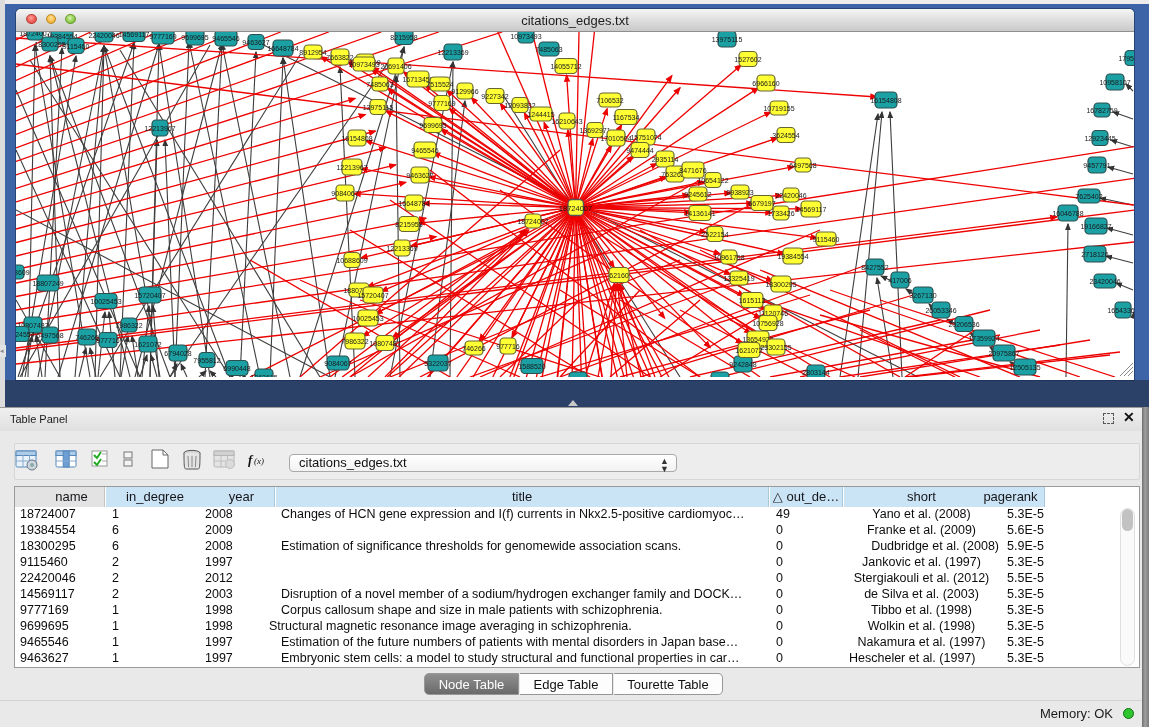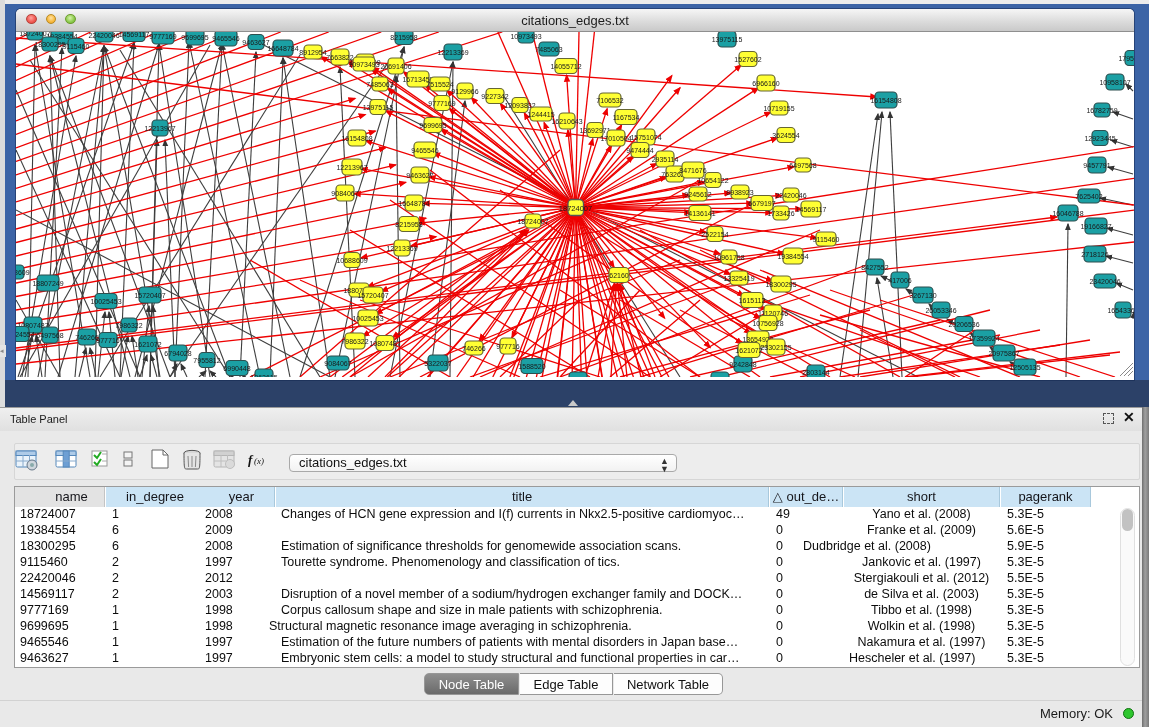--- a/index.html
+++ b/index.html
@@ -668,21 +668,21 @@
     <text x="240" y="16" font-size="9" font-style="italic" font-family="Liberation Serif,serif" fill="#111">(x)</text>
 </svg>
 <div class="abs" id="combo">citations_edges.txt<span class="stepper">▲<br>▼</span></div>
 <div class="abs" id="tblbox"></div>
 <div class="hc" style="left:15px;width:90px;background:#e3e3e3;border-right:1px solid #c4c4c4;text-indent:24px">name</div>
 <div class="hc" style="left:106px;width:99px">in_degree</div>
 <div class="hc" style="left:199px;width:76px;text-indent:10px">year</div>
 <div class="hc" style="left:276px;width:493px">title</div>
 <div class="hc" style="left:770px;width:73px">△ out_de…</div>
 <div class="hc" style="left:844px;width:156px">short</div>
-<div class="hc" style="left:1001px;width:90px">pagerank</div>
+<div class="hc" style="left:977px;width:68px">pagerank</div>
 <div class="trow" style="top:507px">
 <span style="left:20px">18724007</span>
     <span style="left:112px">1</span>
     <span style="left:205px">2008</span>
 <span style="left:281px;width:486px" class="ell">Changes of HCN gene expression and I(f) currents in Nkx2.5-positive cardiomyoc…</span>
     <span style="left:776px">49</span>
 <span style="left:843px;width:157px;text-align:center">Yano et al. (2008)</span>
     <span style="left:1007px">5.3E-5</span>
   </div>
 <div class="trow" style="top:523px">
@@ -692,28 +692,27 @@
     <span style="left:776px">0</span>
 <span style="left:843px;width:157px;text-align:center">Franke et al. (2009)</span>
     <span style="left:1007px">5.6E-5</span>
   </div>
 <div class="trow" style="top:539px">
 <span style="left:20px">18300295</span>
     <span style="left:112px">6</span>
     <span style="left:205px">2008</span>
 <span style="left:281px;width:486px" class="ell">Estimation of significance thresholds for genomewide association scans.</span>
     <span style="left:776px">0</span>
-<span style="left:803px;width:157px;text-align:left">Dudbridge et al. (2008)</span>
+<span style="left:842px;width:157px;text-align:right">Dudbridge et al. (2008)</span>
     <span style="left:1007px">5.9E-5</span>
   </div>
 <div class="trow" style="top:555px">
 <span style="left:20px">9115460</span>
     <span style="left:112px">2</span>
     <span style="left:205px">1997</span>
-<span style="left:281px;width:486px" class="ell">Tourette syndrome. Phenomenology and classification of tics.</span>
     <span style="left:776px">0</span>
 <span style="left:843px;width:157px;text-align:center">Jankovic et al. (1997)</span>
     <span style="left:1007px">5.3E-5</span>
   </div>
 <div class="trow" style="top:571px">
 <span style="left:20px">22420046</span>
     <span style="left:112px">2</span>
     <span style="left:205px">2012</span>
     <span style="left:776px">0</span>
 <span style="left:843px;width:157px;text-align:center">Stergiakouli et al. (2012)</span>
@@ -761,16 +760,16 @@
     <span style="left:205px">1997</span>
 <span style="left:281px;width:486px" class="ell">Embryonic stem cells: a model to study structural and functional properties in car…</span>
     <span style="left:776px">0</span>
 <span style="left:849px;width:157px;text-align:left">Hescheler et al. (1997)</span>
     <span style="left:1007px">5.3E-5</span>
   </div>
 <div class="abs" id="vsb"></div>
 <div class="abs" id="vthumb"></div>
 <div class="tab" style="left:424px;width:95px;border-radius:5px 0 0 5px;background:linear-gradient(#8f8f8f,#6a6a6a);color:#fff">Node Table</div>
 <div class="tab" style="left:520px;width:93px;border-left:none;background:#fdfdfd;color:#111">Edge Table</div>
-<div class="tab" style="left:614px;width:109px;border-left:none;border-radius:0 5px 5px 0;background:#fdfdfd;color:#111">Network Table</div>
+<div class="tab" style="left:614px;width:109px;border-left:none;border-radius:0 5px 5px 0;background:#fdfdfd;color:#111">Tourette Table</div>
 <div class="abs" id="status"></div>
 <div class="abs" id="mem">Memory: OK</div>
 <div class="abs" id="dot"></div>
 <div class="abs" id="rdiv"></div>
 </body></html>

